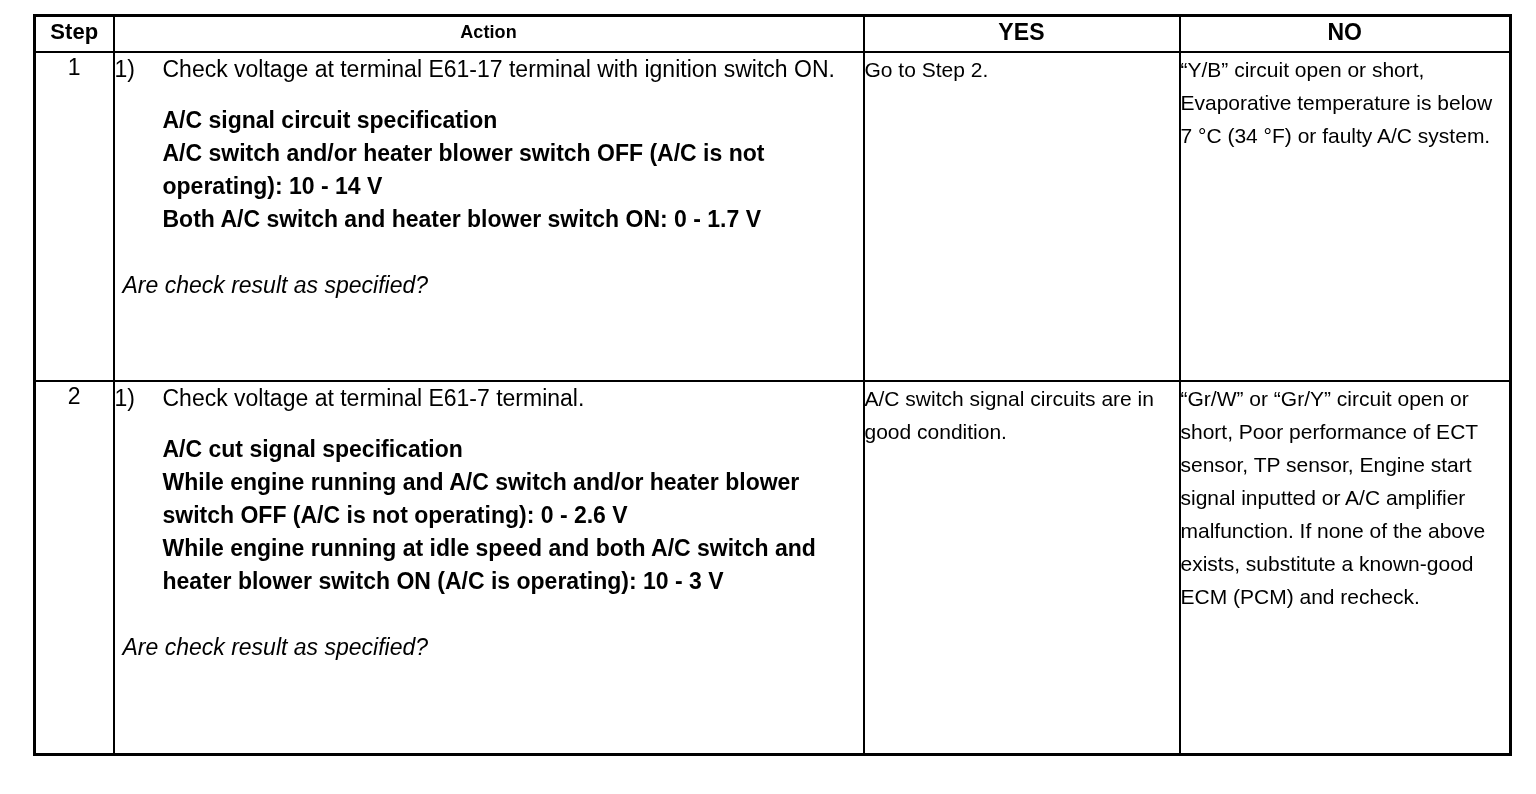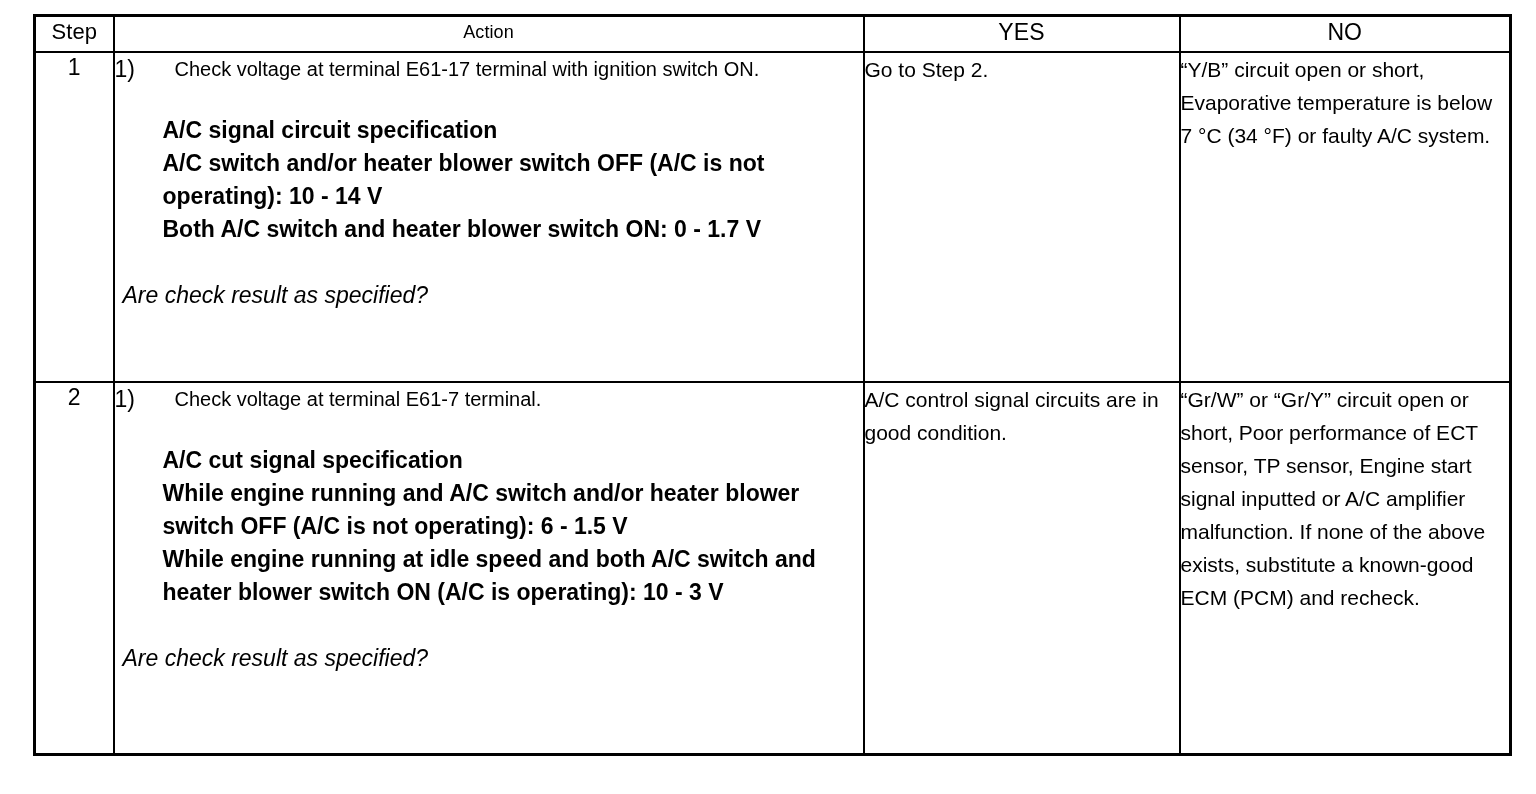--- a/index.html
+++ b/index.html
@@ -49,21 +49,21 @@
   table.flow td {
     border: 2px solid #000000;
     vertical-align: top;
     padding: 0;
     background: #ffffff;
   }
 
   
   thead th {
     text-align: center;
-    font-weight: normal;
+    font-weight: bold;
     font-size: 23px;
     line-height: 30px;
     height: 36px;
     padding: 3px 4px 3px 4px;
     letter-spacing: 0.1px;
   }
   thead th.h-step { font-size: 22px; }
   thead th.h-act  { font-size: 18px; }
 
   
@@ -92,28 +92,27 @@
     align-items: flex-start;
   }
   .num-marker {
     flex: 0 0 auto;
     width: 48px;
     font-size: 23px;
     line-height: 33px;
   }
   .num-body {
     flex: 1 1 auto;
-    font-size: 20px;
+    font-size: 23px;
     line-height: 33px;
-    margin-left: 12px;
   }
 
   .spec-block {
     margin-left: 48px;
-    margin-top: 28px;
+    margin-top: 18px;
     font-weight: bold;
     font-size: 23px;
     line-height: 33px;
   }
   .spec-title { font-weight: bold; }
   .spec-line  { font-weight: bold; }
 
   .question {
     margin-top: 33px;
     margin-left: 8px;
@@ -170,27 +169,27 @@
         <tr>
           <td class="step-cell">2</td>
 
           <td class="action-cell">
             <div class="numbered">
               <span class="num-marker">1)</span>
               <span class="num-body">Check voltage at terminal E61-7 terminal.</span>
             </div>
             <div class="spec-block">
               <span class="spec-title txt-line">A/C cut signal specification</span>
-              <span class="spec-line txt-line">While engine running and A/C switch and/or heater blower switch OFF (A/C is not operating): 6 - 1.5 V</span>
+              <span class="spec-line txt-line">While engine running and A/C switch and/or heater blower switch OFF (A/C is not operating): 0 - 2.6 V</span>
               <span class="spec-line txt-line">While engine running at idle speed and both A/C switch and heater blower switch ON (A/C is operating): 10 - 3 V</span>
             </div>
             <div class="question">Are check result as specified?</div>
           </td>
 
-          <td class="plain-cell">A/C control signal circuits are in good condition.</td>
+          <td class="plain-cell">A/C switch signal circuits are in good condition.</td>
 
           <td class="plain-cell">“Gr/W” or “Gr/Y” circuit open or short, Poor performance of ECT sensor, TP sensor, Engine start signal inputted or A/C amplifier malfunction. If none of the above exists, substitute a known-good ECM (PCM) and recheck.</td>
         </tr>
 
       </tbody>
     </table>
   </div>
 </div>
 
 </body></html>

